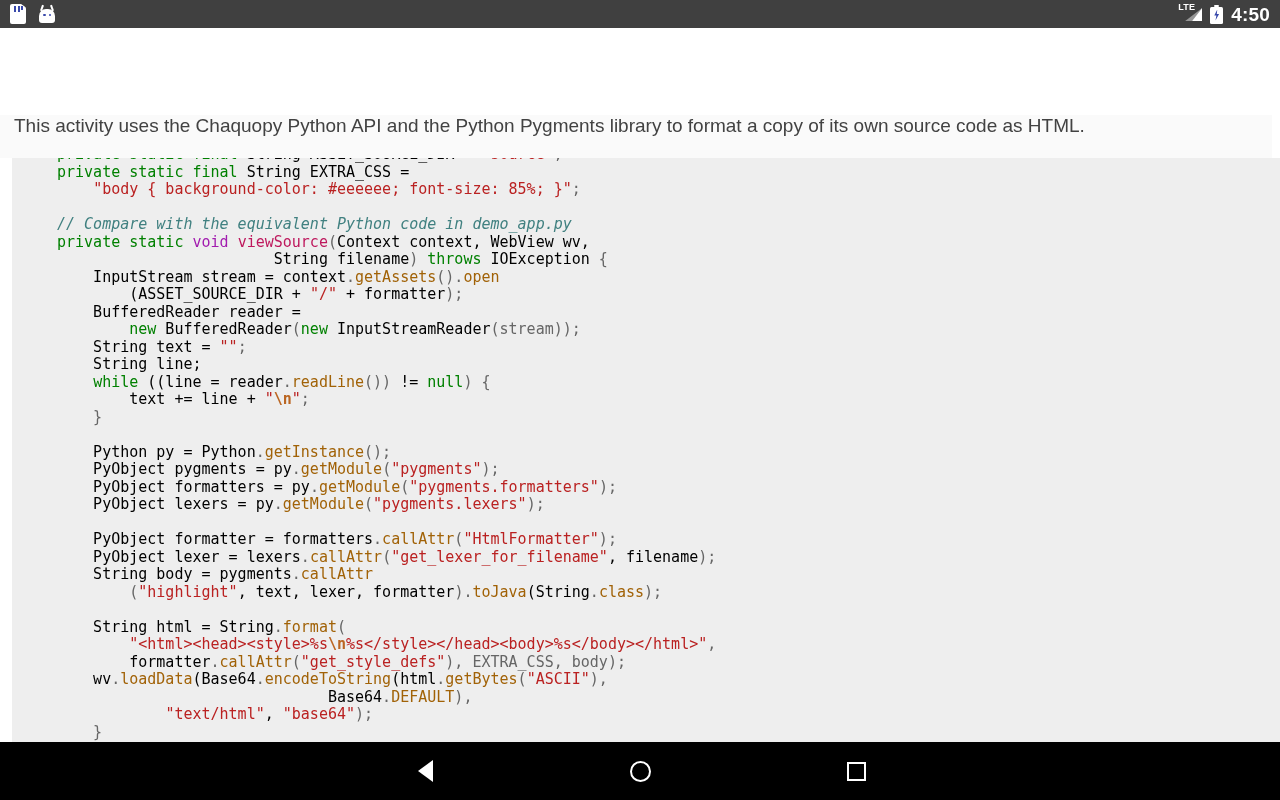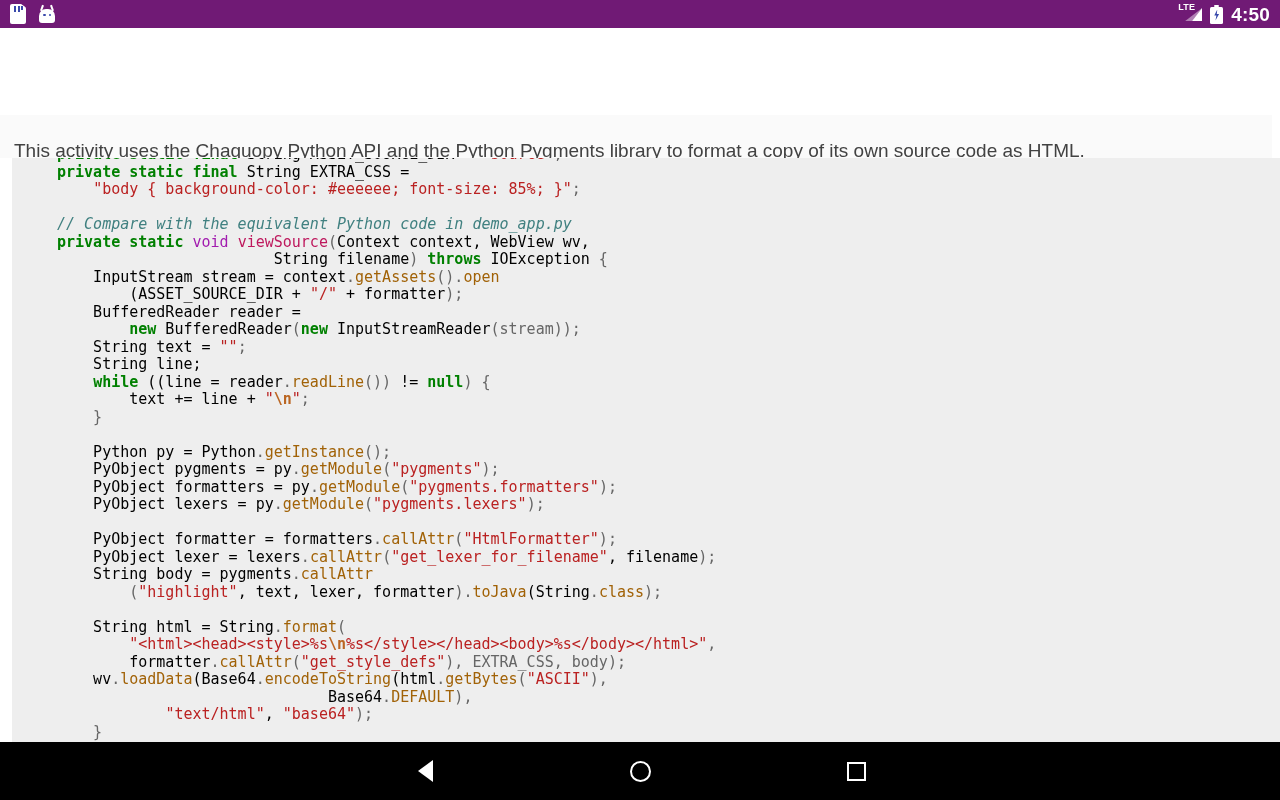--- a/index.html
+++ b/index.html
@@ -8,21 +8,21 @@
     background: #ffffff;
     font-family: "Liberation Sans", sans-serif;
     overflow: hidden;
   }
   #screen { position: relative; width: 1280px; height: 800px; overflow: hidden; }
 
   
   .statusbar {
     position: absolute; top: 0; left: 0;
     width: 1280px; height: 28px;
-    background: #701a75;
+    background: #404040;
     display: flex; align-items: center;
     padding: 0 10px 0 10px;
     color: #ffffff;
   }
   .status-left { display: flex; align-items: center; gap: 12px; }
   .status-right { margin-left: auto; display: flex; align-items: center; gap: 8px; }
   .sd-icon { width: 16px; height: 20px; position: relative; display: block; }
   .sd-icon .body { position: absolute; left: 0; top: 0; width: 16px; height: 20px;
     background: #fff; border-radius: 2px 5px 2px 2px;
     clip-path: polygon(0 0, 70% 0, 100% 18%, 100% 100%, 0 100%); }
@@ -61,21 +61,21 @@
     display: flex; align-items: center;
     padding-left: 32px;
   }
   .appbar-title { color: #ffffff; font-size: 25px; font-weight: normal; letter-spacing: .2px; }
 
   
   .description {
     position: absolute; top: 115px; left: 0;
     width: 1272px; height: 47px;
     background: #fafafa;
-    display: flex; align-items: flex-end;
+    display: flex; align-items: flex-start;
     padding-left: 14px;
   }
   .description-text { color: #424242; font-size: 19px; }
 
   
   .webview {
     position: absolute; top: 158px; left: 0;
     width: 1280px; height: 584px;
     background: #ffffff;
     overflow: hidden;
@@ -90,21 +90,21 @@
     position: absolute;
     left: 45px; top: -12px;
     font-family: "DejaVu Sans Mono", "Liberation Mono", monospace;
     font-size: 15px;
     line-height: 17.5px;
     color: #000000;
     white-space: pre;
     margin: 0;
   }
   
-  .k  { color: #008000; font-weight: bold; }   
+  .k  { color: #008000; font-weight: normal; }   
   .kt { color: #a21caf; }                      
   .nf { color: #be185d; }                      
   .na { color: #a16207; }                      
   .s  { color: #ba2121; }                      
   .se { color: #bb6622; font-weight: bold; }   
   .c1 { color: #408080; font-style: italic; }  
   .p  { color: #666666; }                      
   .o  { color: #666666; }                      
 
   

